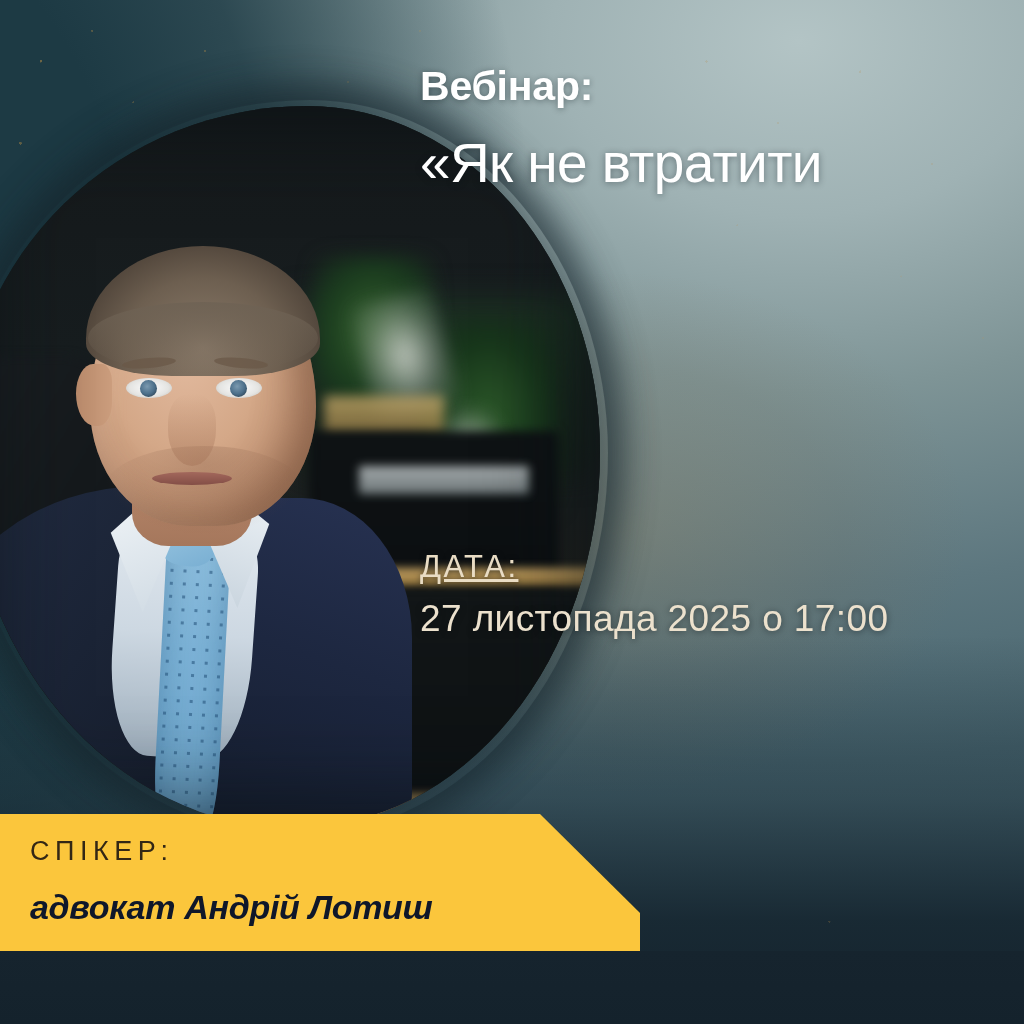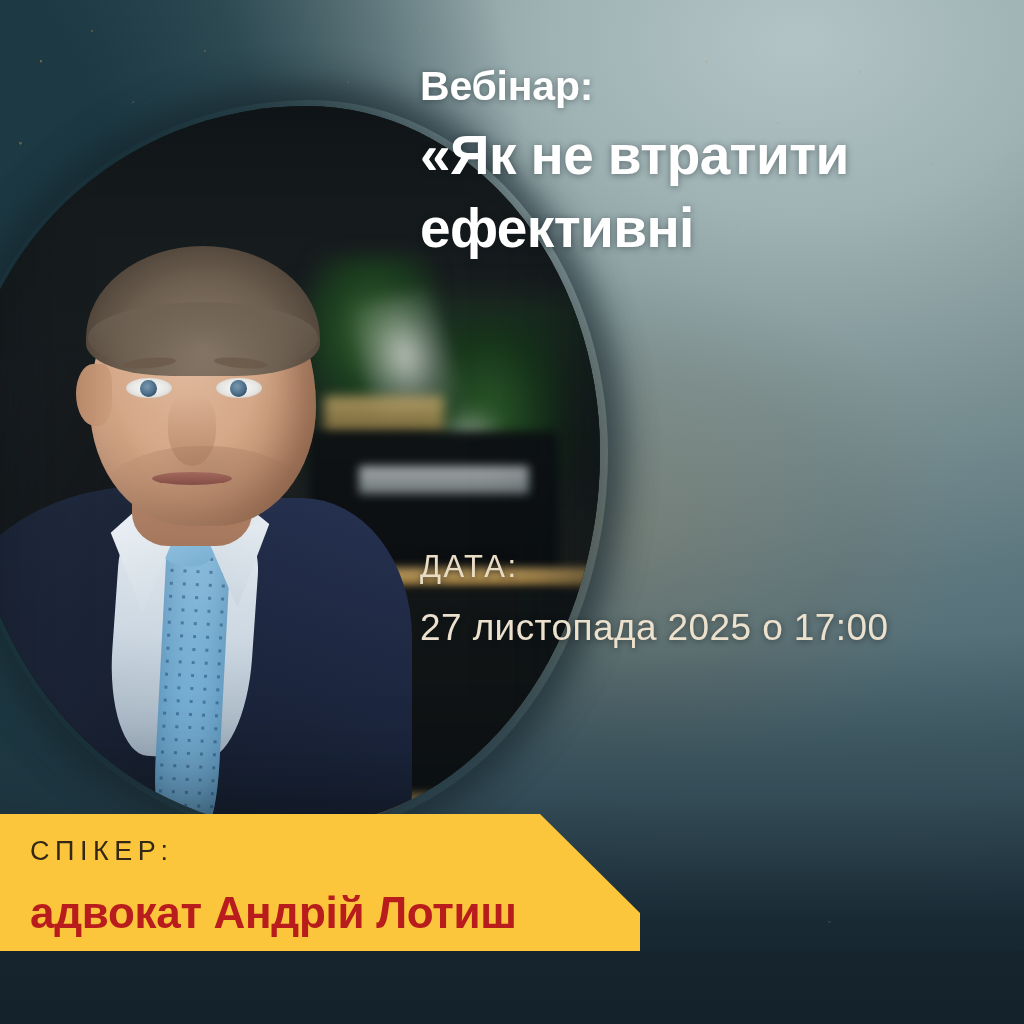--- a/index.html
+++ b/index.html
@@ -314,56 +314,58 @@
   
   .title-block{
     position:absolute; left:420px; top:66px; width:590px;
   }
   .kicker{
     font-size:41px; font-weight:bold; color:#ffffff; line-height:1.0;
     letter-spacing:-0.2px;
     text-shadow:0 1px 6px rgba(10,20,26,0.4);
   }
   .headline{
-    margin-top:12px;
-    font-size:55px; font-weight:700; color:#ffffff; line-height:73px;
+    margin-top:20px;
+    font-size:55px; font-weight:400; color:#ffffff; line-height:73px;
     letter-spacing:-0.6px;
     text-shadow:0 1px 7px rgba(10,20,26,0.42);
   }
   .headline span{ display:block; white-space:nowrap; }
 
   .date-block{
     position:absolute; left:420px; top:548px; width:560px;
   }
   .date-label{
     font-size:31px; color:#e9dcc4; letter-spacing:2.4px; line-height:1.2;
     text-shadow:0 1px 6px rgba(10,16,20,0.55);
+    text-decoration:underline;
   }
   .date-value{
-    margin-top:21px;
+    margin-top:12px;
     font-size:37px; color:#ece1cd; letter-spacing:0.4px; line-height:1.2;
     text-shadow:0 1px 6px rgba(10,16,20,0.5);
   }
 
   
   .speaker-banner{
     position:absolute;
     left:0; top:814px; width:640px; height:137px;
     background:#fbc63c;
     clip-path:polygon(0 0, 540px 0, 640px 99px, 640px 137px, 0 137px);
     padding-left:44px;
   }
   .speaker-label{
     position:absolute; left:30px; top:22px;
     font-size:27px; color:#332715; letter-spacing:5.5px; font-weight:400;
   }
   .speaker-name{
     position:absolute; left:30px; top:74px;
-    font-size:44px; font-weight:bold; color:#b91c1c; letter-spacing:-0.3px;
+    font-size:34px; font-weight:bold; color:#0f172a; letter-spacing:-0.3px;
     white-space:nowrap;
+    font-style:italic;
   }
 
   .bottom-strip{
     position:absolute; left:0; top:951px; width:1024px; height:73px;
     background:linear-gradient(to bottom, #16242e 0%, #14222c 100%);
   }
 </style>
 </head>
 <body>
 
@@ -420,21 +422,20 @@
 
       <div class="blob-vignette"></div>
     </div>
   </div>
   <div class="blob-edge-soft"></div>
 
   <div class="title-block">
     <div class="kicker">Вебінар:</div>
     <div class="headline">
       <span>«Як не втратити</span>
-      <span>ефективні</span>
     </div>
   </div>
 
   <div class="date-block">
     <div class="date-label">ДАТА:</div>
     <div class="date-value">27 листопада 2025 о 17:00</div>
   </div>
 
   <div class="speaker-banner">
     <div class="speaker-label">СПІКЕР:</div>

